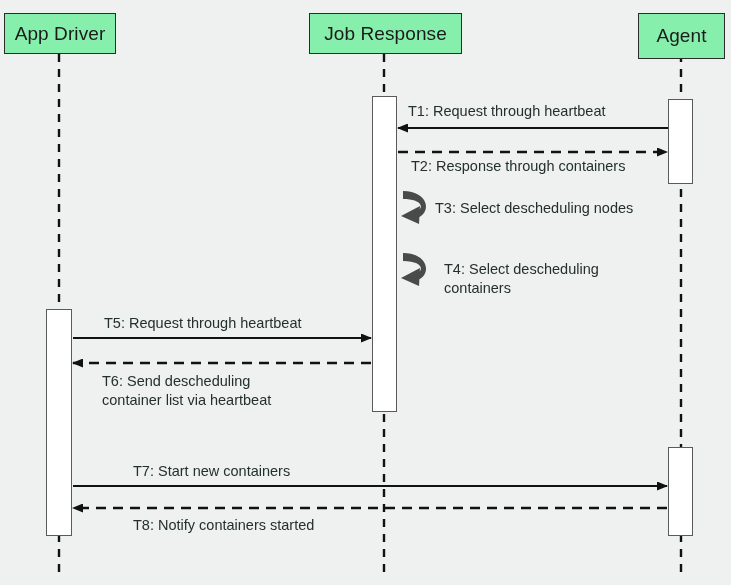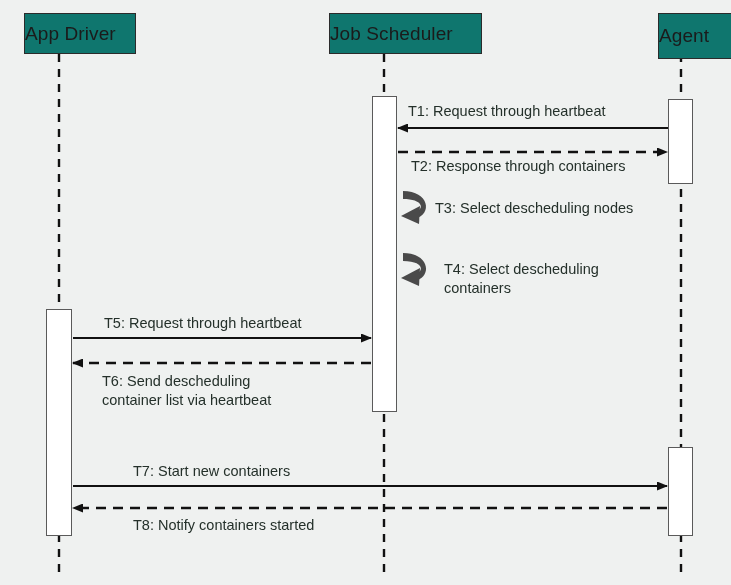--- a/index.html
+++ b/index.html
@@ -15,25 +15,25 @@
     width: 731px; height: 585px;
     background: #eff1f0;
   }
   svg#canvas {
     position: absolute;
     left: 0; top: 0;
     width: 731px; height: 585px;
   }
   .participant-box {
     position: absolute;
-    background: #0f766e;
+    background: #86efac;
     border: 1.6px solid #2b2b2b;
     display: flex;
     align-items: center;
-    margin-left: 20px;
+    justify-content: center;
   }
   .participant-label {
     font-size: 19px;
     color: #1b1b1b;
     font-family: "Liberation Sans", sans-serif;
     white-space: nowrap;
     letter-spacing: 0.1px;
   }
   .activation {
     position: absolute;
@@ -96,21 +96,21 @@
           <path d="M 420 268 L 419 286 L 401 278 Z" fill="#4a4a4a"></path>
         </g>
       </g>
   </svg>
 
   <div id="participant-boxes">
       <div class="participant-box" style="left: 4px; top: 13px; width: 112px; height: 41px;">
         <span class="participant-label">App Driver</span>
       </div>
       <div class="participant-box" style="left: 309px; top: 13px; width: 153px; height: 41px;">
-        <span class="participant-label">Job Scheduler</span>
+        <span class="participant-label">Job Response</span>
       </div>
       <div class="participant-box" style="left: 638px; top: 13px; width: 87px; height: 46px;">
         <span class="participant-label">Agent</span>
       </div>
     </div>
   <div id="activation-bars">
       <div class="activation" style="left: 372px; top: 96px; width: 25px; height: 316px;"></div>
       <div class="activation" style="left: 668px; top: 99px; width: 25px; height: 85px;"></div>
       <div class="activation" style="left: 46px; top: 309px; width: 26px; height: 227px;"></div>
       <div class="activation" style="left: 668px; top: 447px; width: 25px; height: 89px;"></div>

